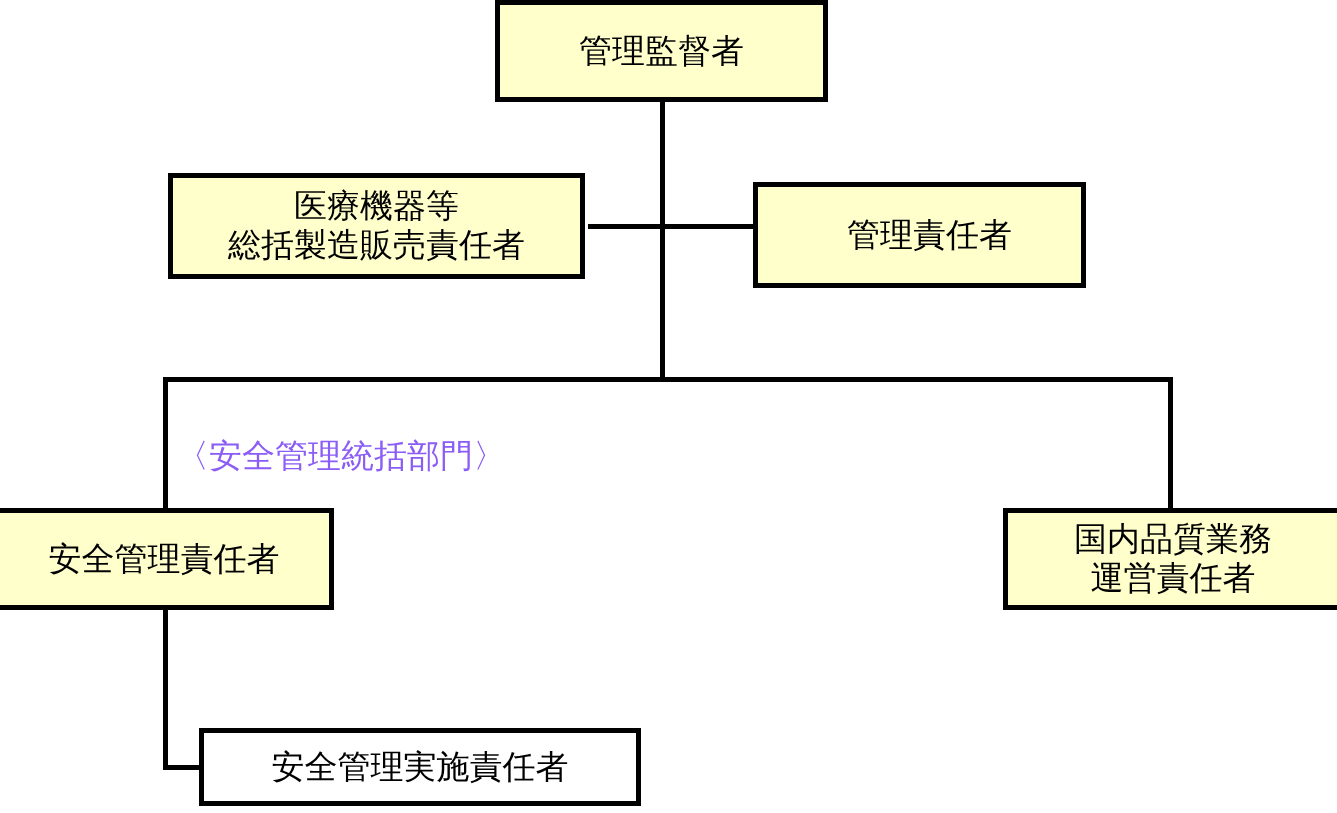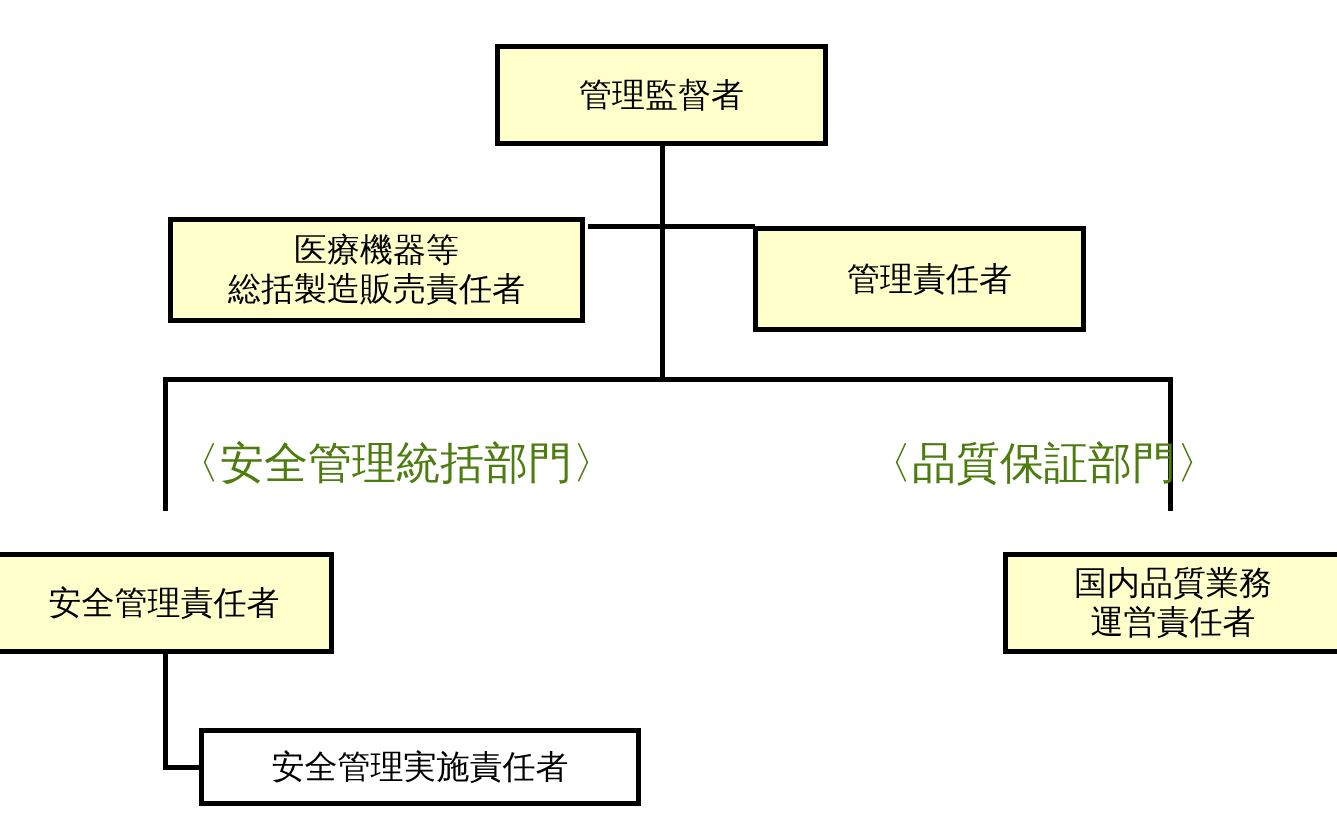--- a/index.html
+++ b/index.html
@@ -23,21 +23,21 @@
     border: 5px solid #000000;
     display: flex;
     align-items: center;
     justify-content: center;
     text-align: center;
     color: #000000;
     line-height: 1.18;
     z-index: 5;
     white-space: pre-line;
   }
-  .node.fill-yellow { background: #ffffcc; margin-top: 44px; }
+  .node.fill-yellow { background: #ffffcc; }
   .node.fill-white  { background: #ffffff; }
 
   .n-top       { left: 495px;  top: 0px;   width: 333px; height: 102px; font-size: 33px; }
   .n-marketing { left: 168px;  top: 173px; width: 417px; height: 106px; font-size: 33px; }
   .n-manager   { left: 753px;  top: 182px; width: 333px; height: 106px; font-size: 33px; padding-left: 20px; }
   .n-safety    { left: -6px;   top: 508px; width: 340px; height: 102px; font-size: 33px; }
   .n-quality   { left: 1003px; top: 508px; width: 340px; height: 102px; font-size: 33px; }
   .n-impl      { left: 199px;  top: 728px; width: 442px; height: 78px;  font-size: 33px; }
 
   
@@ -56,22 +56,22 @@
   .c-dropleft   { left: 163px;  top: 377px; width: 5px;   height: 134px; }
   
   .c-dropright  { left: 1168px; top: 377px; width: 5px;   height: 134px; }
   
   .c-implvert   { left: 163px;  top: 607px; width: 5px;   height: 163px; }
   .c-implhoriz  { left: 163px;  top: 765px; width: 40px;  height: 5px; }
 
   
   .dept-label {
     position: absolute;
-    font-size: 44px;
-    color: #4d7c0f;
+    font-size: 33px;
+    color: #8b5cf6;
     white-space: nowrap;
     z-index: 4;
   }
   .d-safety-ctrl { left: 176px; top: 434px; }
   .d-quality     { left: 868px; top: 434px; }
   .d-safety-impl { left: 222px; top: 658px; }
 </style>
 </head>
 <body>
 
@@ -94,16 +94,15 @@
 
   <div class="node fill-yellow n-safety">安全管理責任者</div>
 
   <div class="node fill-yellow n-quality">国内品質業務
 運営責任者</div>
 
   <div class="node fill-white n-impl">安全管理実施責任者</div>
 
   <div class="dept-label d-safety-ctrl">〈安全管理統括部門〉</div>
 
-  <div class="dept-label d-quality">〈品質保証部門〉</div>
 
 
 </div>
 
 </body></html>

